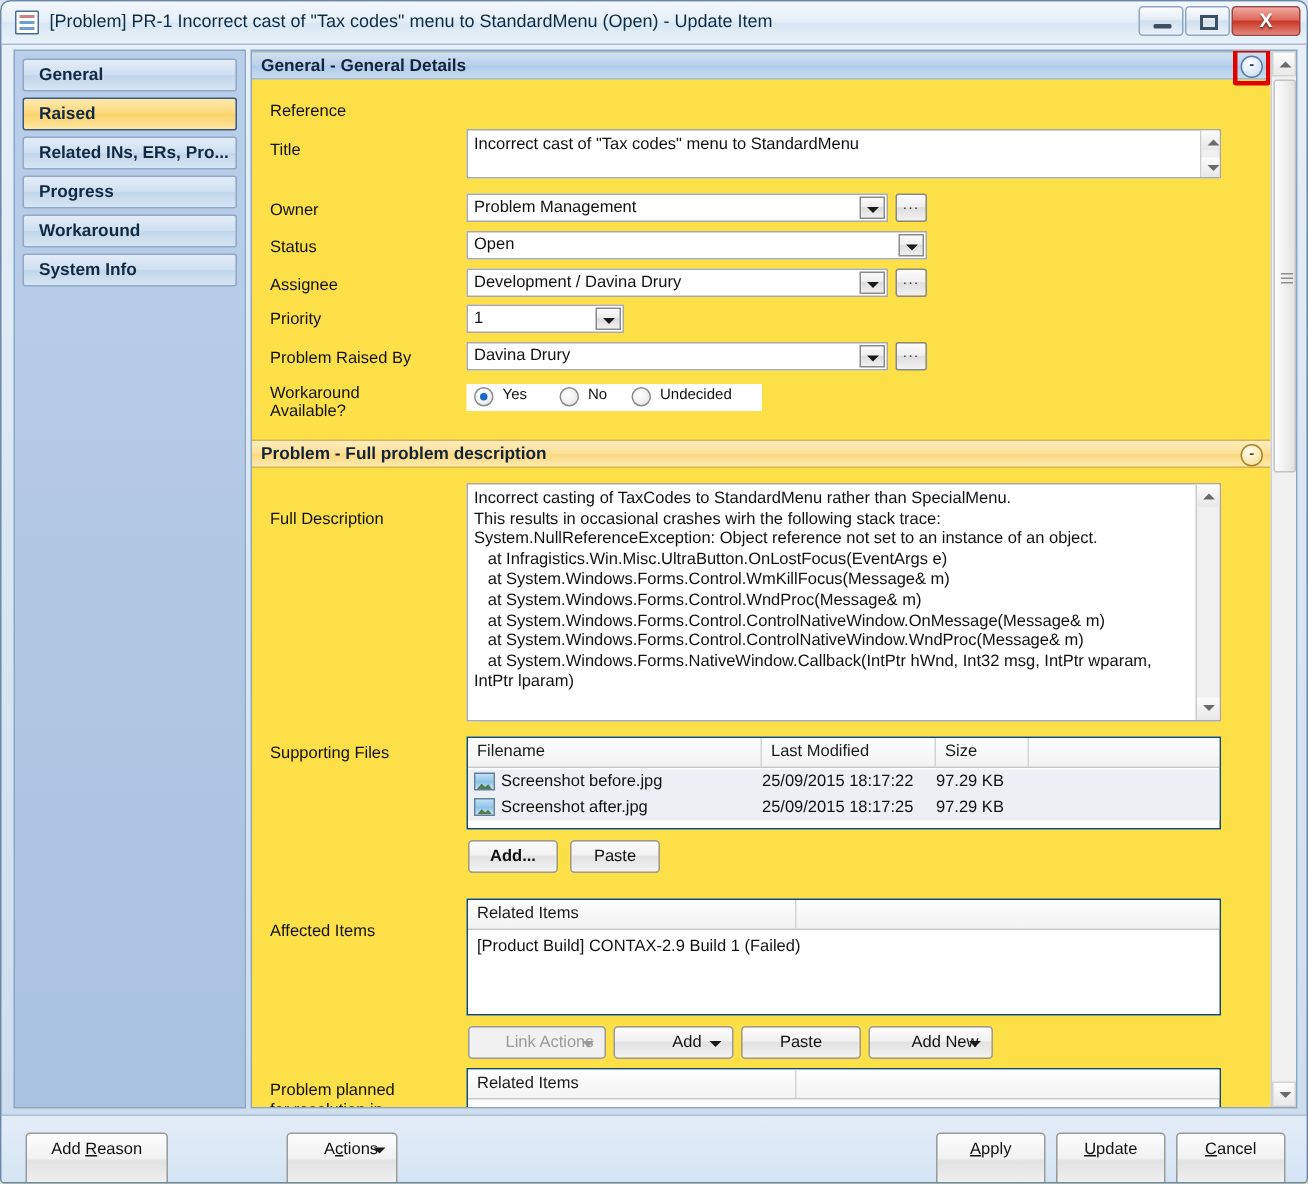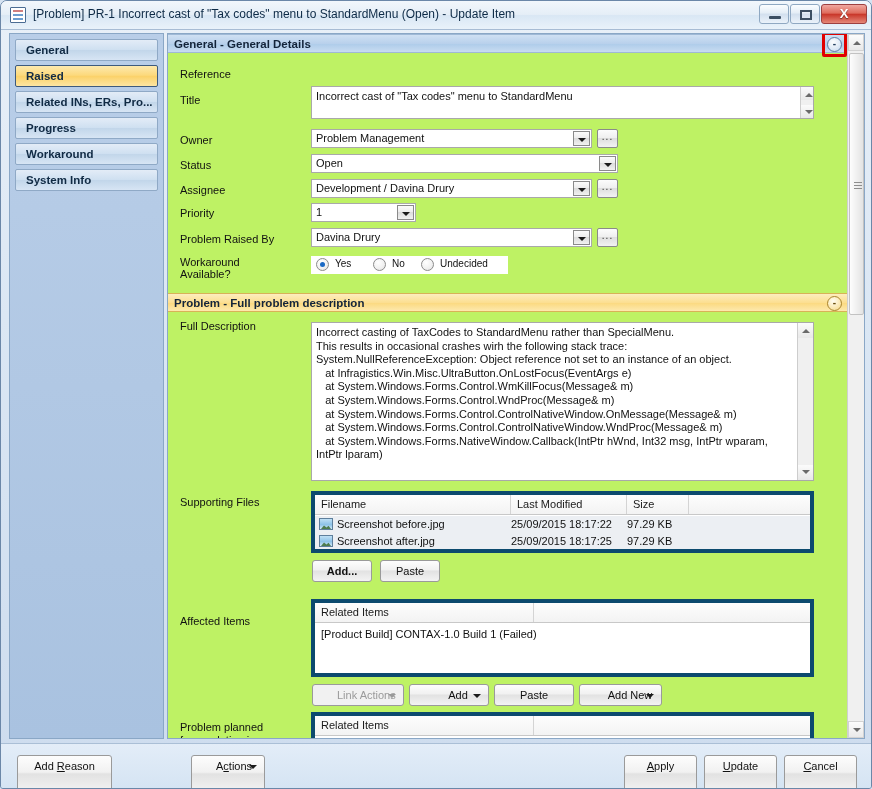--- a/index.html
+++ b/index.html
@@ -118,21 +118,21 @@
   .pane {
     position: absolute; left: 158px; top: 0;
     width: 698px; height: 706px;
     background: #f4f4f4;
     border: 1px solid #8aa7c6;
     overflow: hidden;
   }
   .pane-inner {
     position: absolute; left: 0; top: 0;
     width: 680px; height: 706px;
-    background: #bef264;
+    background: #fde047;
   }
 
   
   .sec-head {
     position: relative;
     height: 19px;
     line-height: 18px;
     font-size: 11.5px;
     font-weight: bold;
     color: #13243a;
@@ -277,21 +277,21 @@
   .vscroll .dn::after {
     content: ""; position: absolute; left: 4px; top: 5px;
     border-left: 4px solid transparent; border-right: 4px solid transparent;
     border-top: 4px solid #6a6a6a;
   }
 
   
   .grid {
     position: absolute;
     background: #fff;
-    border: 4px solid #0c4a6e;
+    border: 1px solid #0c4a6e;
     overflow: hidden;
   }
   .grid-head {
     height: 20px;
     background: linear-gradient(to bottom, #fdfdfd 0%, #f3f3f3 100%);
     border-bottom: 1px solid #c8c8c8;
     position: relative;
   }
   .gh {
     position: absolute; top: 0; height: 19px;
@@ -493,21 +493,21 @@
           <span class="rad-lbl" style="left:81px;">No</span>
           <span class="rad" style="left:110px;"></span>
           <span class="rad-lbl" style="left:129px;">Undecided</span>
         </div>
 
         <div class="sec-head gold" style="position:absolute; left:0; top:259px; width:680px;">
           <span>Problem - Full problem description</span>
           <div class="collapse-btn">-</div>
         </div>
 
-        <div class="lbl" style="left:12px; top:286px;">Full Description</div>
+        <div class="lbl" style="left:12px; top:306px;">Full Description</div>
         <div class="area" style="left:143px; top:288px; width:503px; height:159px;">
           <div class="body">Incorrect casting of TaxCodes to StandardMenu rather than SpecialMenu.
 This results in occasional crashes wirh the following stack trace:
 System.NullReferenceException: Object reference not set to an instance of an object.
    at Infragistics.Win.Misc.UltraButton.OnLostFocus(EventArgs e)
    at System.Windows.Forms.Control.WmKillFocus(Message&amp; m)
    at System.Windows.Forms.Control.WndProc(Message&amp; m)
    at System.Windows.Forms.Control.ControlNativeWindow.OnMessage(Message&amp; m)
    at System.Windows.Forms.Control.ControlNativeWindow.WndProc(Message&amp; m)
    at System.Windows.Forms.NativeWindow.Callback(IntPtr hWnd, Int32 msg, IntPtr wparam, IntPtr lparam)</div>
@@ -541,21 +541,21 @@
         <div class="btn" style="left:144px; top:526px; width:60px;font-weight:bold;">Add...</div>
         <div class="btn" style="left:212px; top:526px; width:60px;">Paste</div>
 
         <div class="lbl" style="left:12px; top:581px;">Affected Items</div>
         <div class="grid" style="left:143px; top:565px; width:503px; height:78px;">
           <div class="grid-head">
             <div class="gh" style="left:0;   width:219px;">Related Items</div>
             <div class="gh" style="left:219px; width:282px; border-right:none;"></div>
           </div>
           <div class="grow" style="margin-top:3px;">
-            <span class="gc" style="left:6px;">[Product Build] CONTAX-1.0 Build 1 (Failed)</span>
+            <span class="gc" style="left:6px;">[Product Build] CONTAX-2.9 Build 1 (Failed)</span>
           </div>
         </div>
         <div class="btn split disabled" style="left:144px; top:650px; width:92px;">
           <span>Link Actions</span>
           <span class="caret"></span>
         </div>
         <div class="btn split" style="left:241px; top:650px; width:80px;">
           <span style="display:inline-block; width:48px; text-align:center;">Add</span>
           <span class="caret"></span>
         </div>

